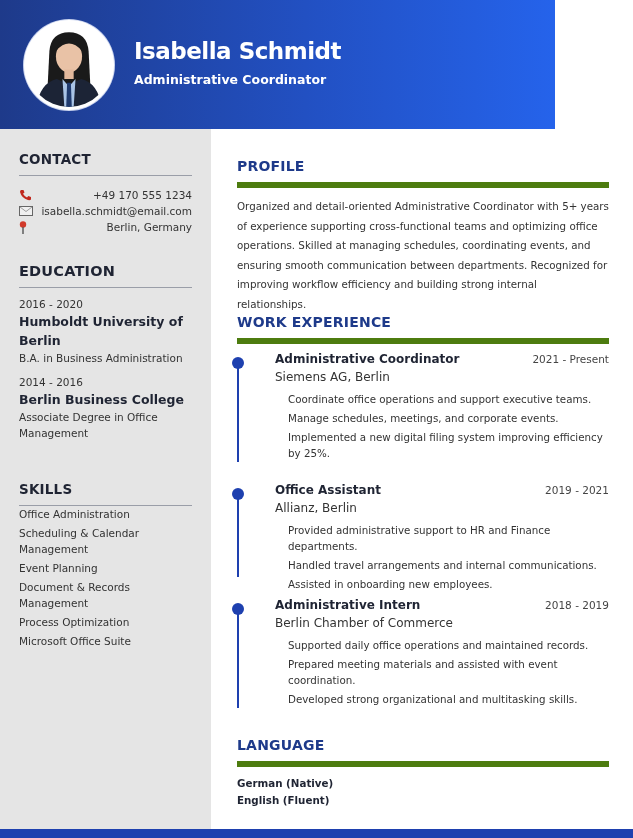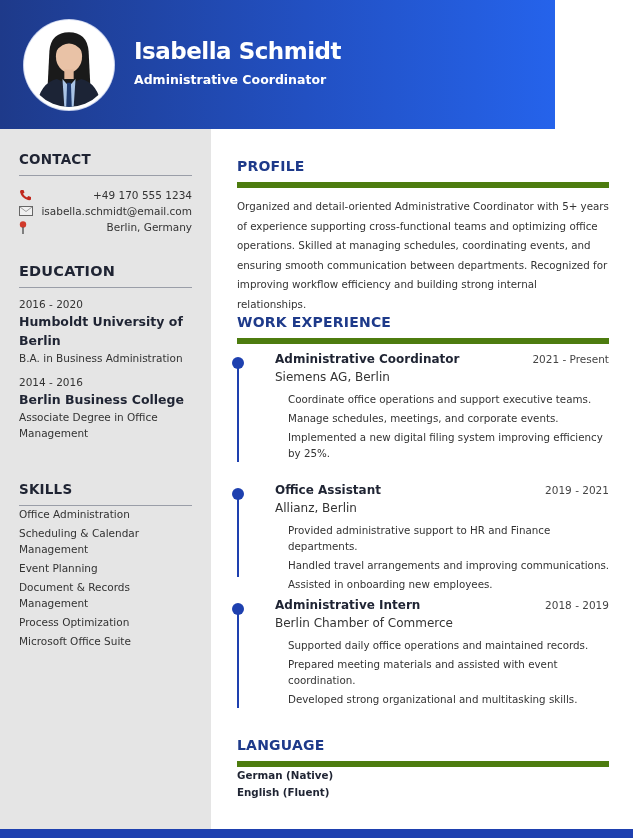--- a/index.html
+++ b/index.html
@@ -170,41 +170,41 @@
     </div>
 
     <div class="job" style="top:169px; height:100px;">
       <div class="line" style="height:84px;"></div>
       <div class="dot"></div>
       <div class="role">Office Assistant</div>
       <div class="dates">2019 - 2021</div>
       <div class="company">Allianz, Berlin</div>
       <ul>
         <li>Provided administrative support to HR and Finance departments.</li>
-        <li>Handled travel arrangements and improving communications.</li>
+        <li>Handled travel arrangements and internal communications.</li>
         <li>Assisted in onboarding new employees.</li>
       </ul>
     </div>
 
     <div class="job" style="top:284px; height:110px;">
       <div class="line" style="height:100px;"></div>
       <div class="dot"></div>
       <div class="role">Administrative Intern</div>
       <div class="dates">2018 - 2019</div>
       <div class="company">Berlin Chamber of Commerce</div>
       <ul>
         <li>Supported daily office operations and maintained records.</li>
         <li>Prepared meeting materials and assisted with event coordination.</li>
         <li>Developed strong organizational and multitasking skills.</li>
       </ul>
     </div>
   </div>
 
   <div class="main-section" style="top:608px;">
     <div class="main-h">LANGUAGE</div>
-    <div style="margin-top:0;">
+    <div style="margin-top:8px;">
       <div class="lang">German (Native)</div>
       <div class="lang">English (Fluent)</div>
     </div>
   </div>
 </div>
 
 <div class="footer"></div>
 
 </body></html>

